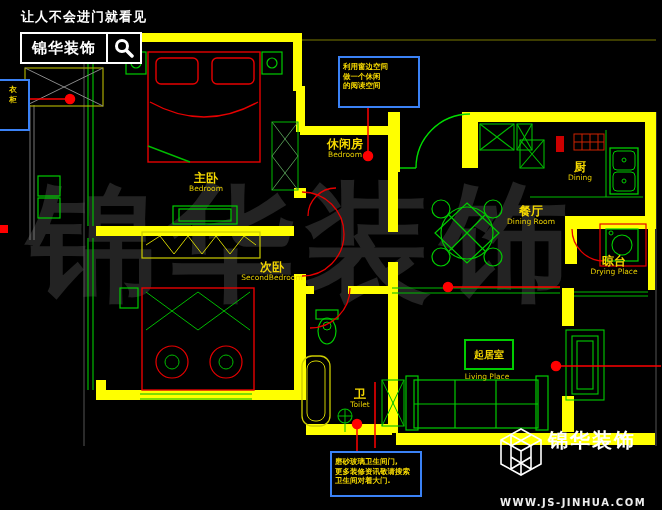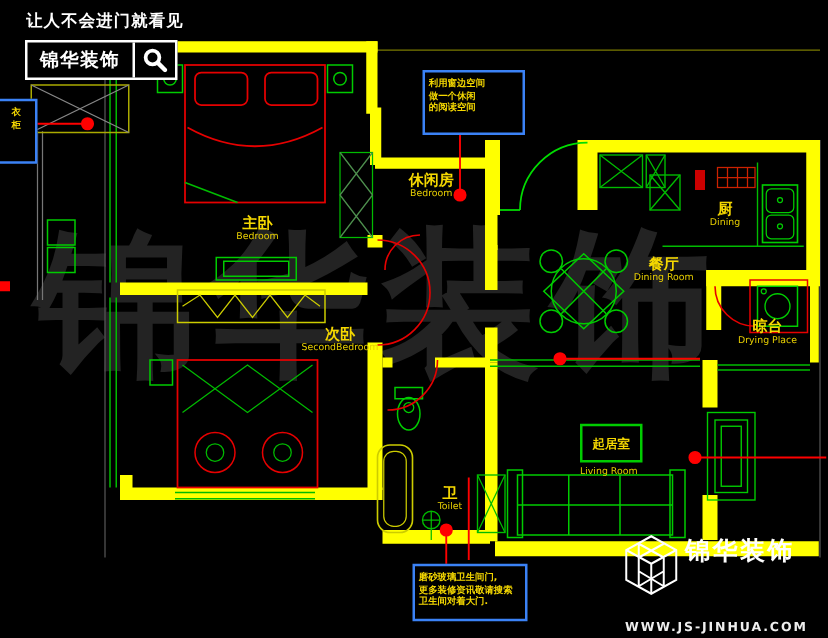--- a/index.html
+++ b/index.html
@@ -270,21 +270,21 @@
       <div class="cn">晾台</div>
       <div class="en">Drying Place</div>
     </div>
     <div class="room-label" style="left:360px;top:399px;">
       <div class="cn">卫</div>
       <div class="en">Toilet</div>
     </div>
     <div id="living-box">
       <div class="cn">起居室</div>
     </div>
-    <div id="living-en">Living Room</div>
+    <div id="living-en">Living Place</div>
 
     <div class="note" id="note-reading">
       <div>利用窗边空间</div>
       <div>做一个休闲</div>
       <div>的阅读空间</div>
     </div>
     <div class="note" id="note-frosted">
       <div>磨砂玻璃卫生间门,</div>
       <div>更多装修资讯敬请搜索</div>
       <div>卫生间对着大门.</div>

